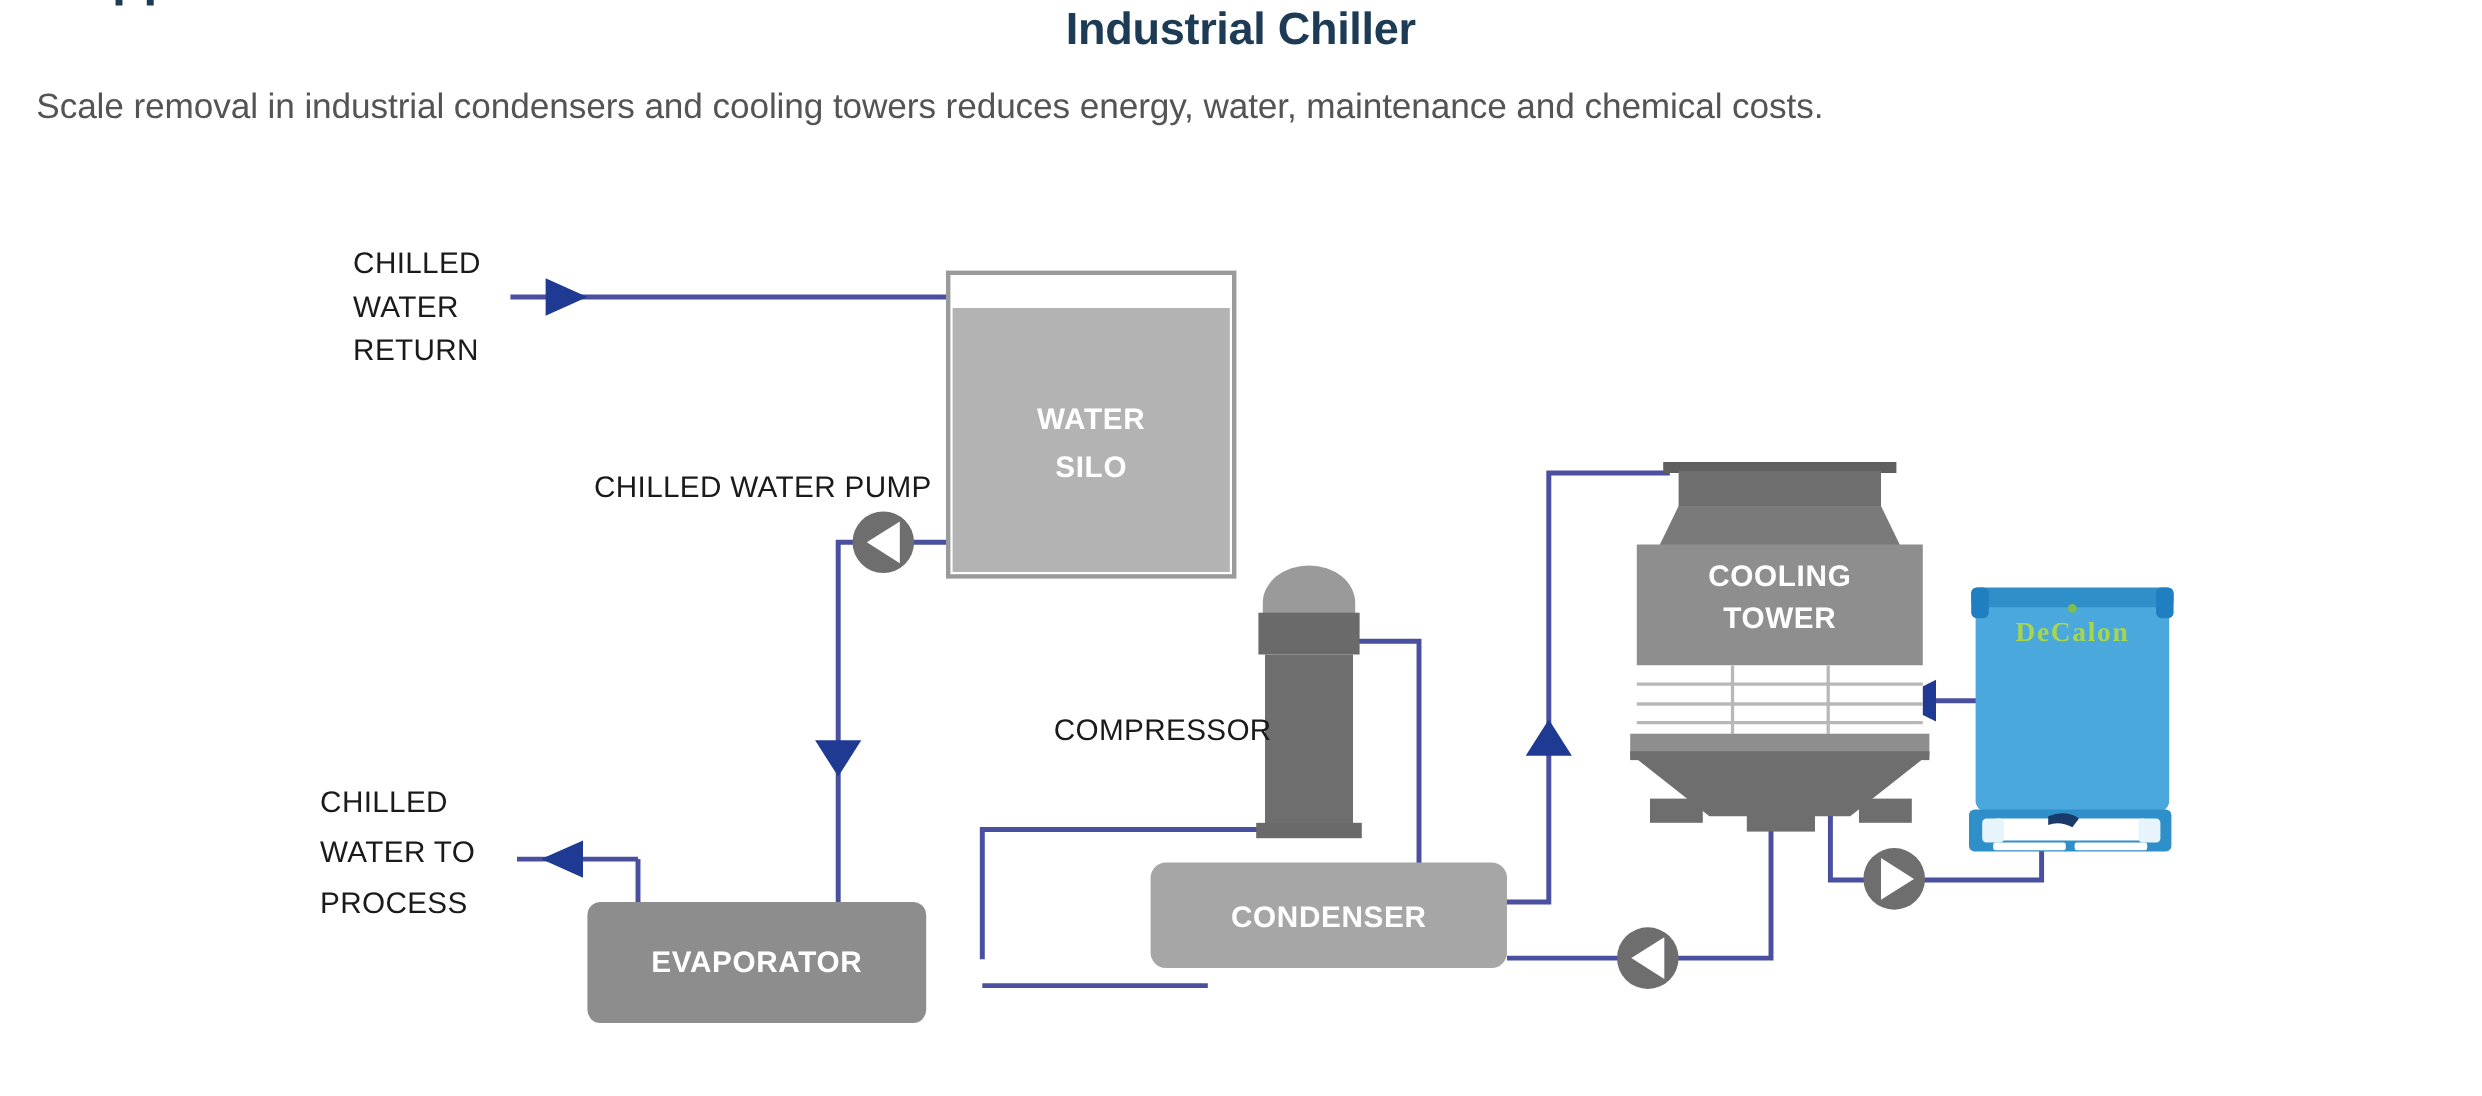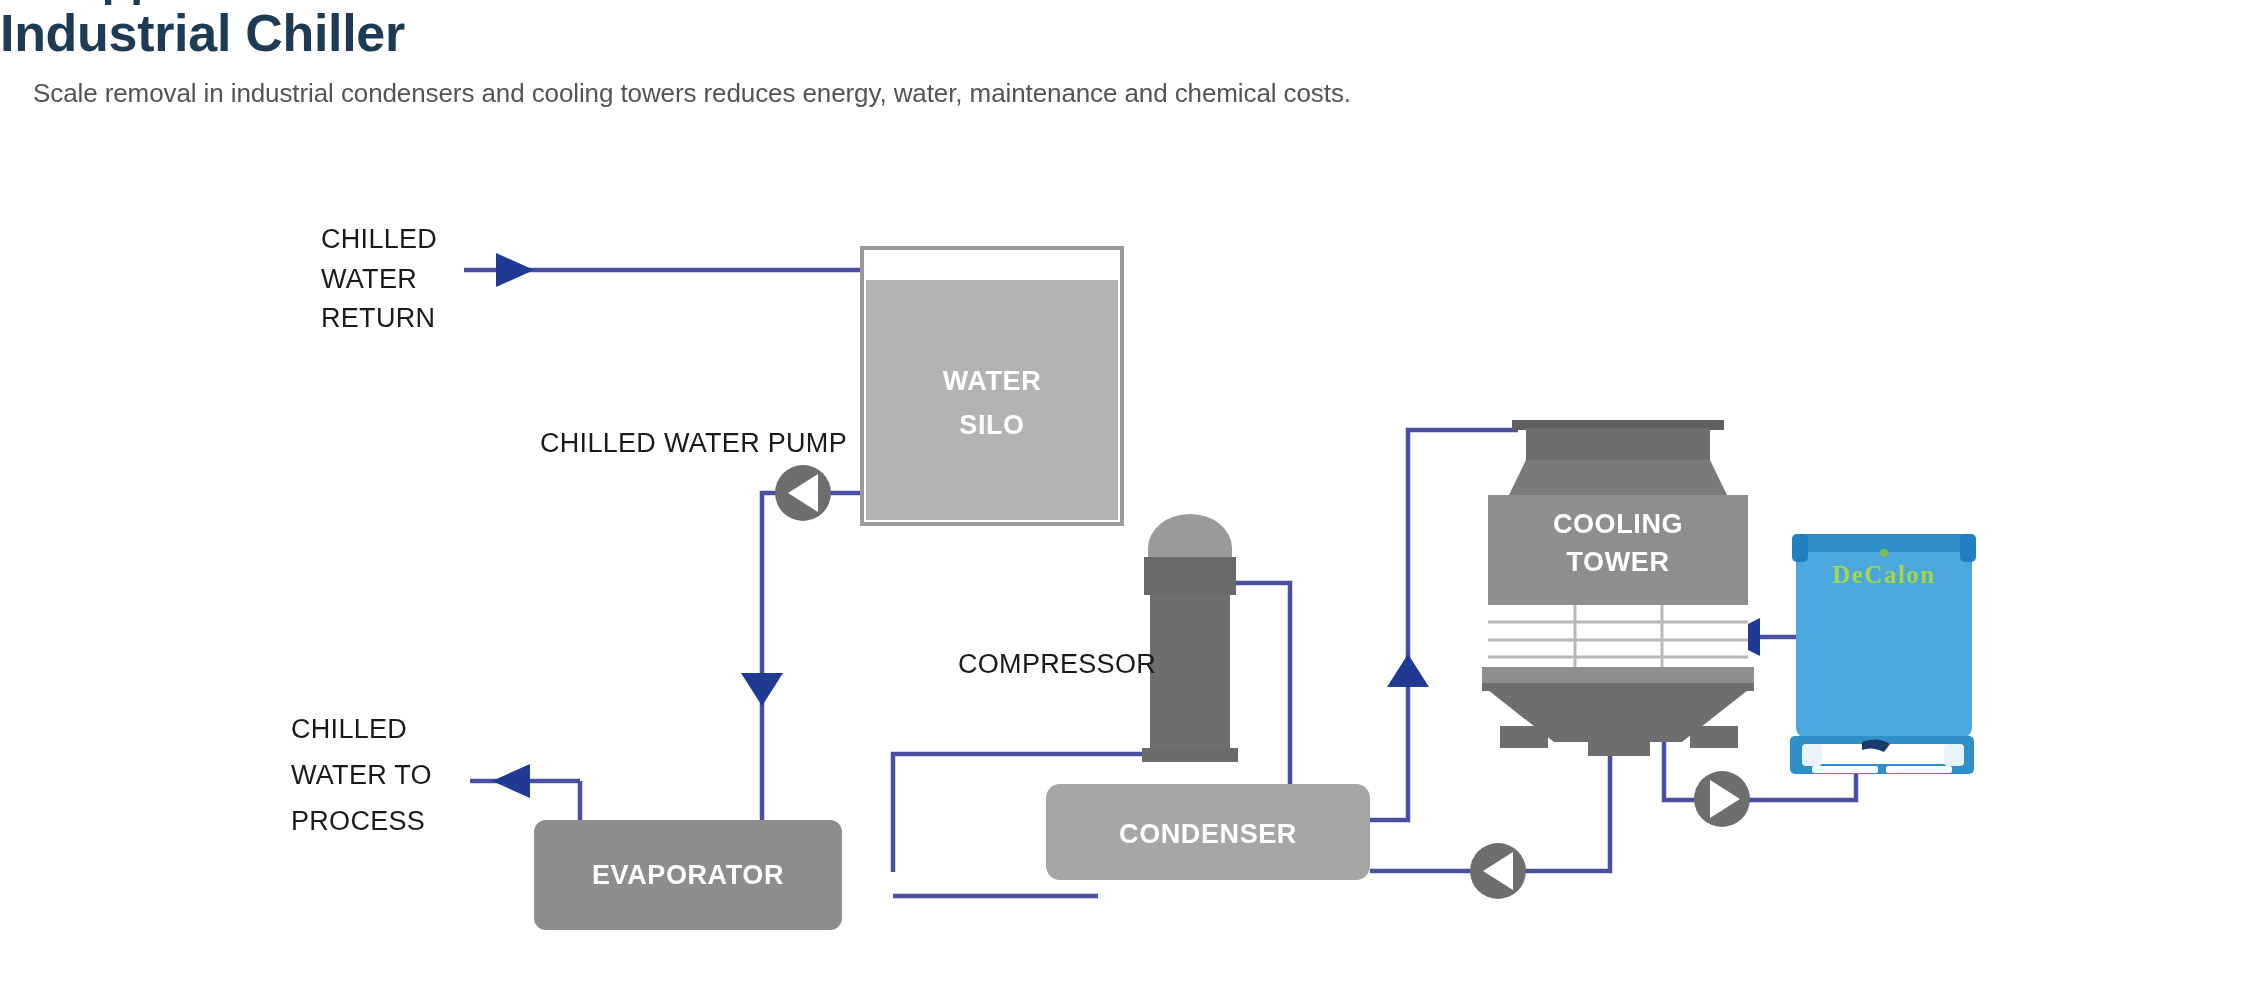--- a/index.html
+++ b/index.html
@@ -38,33 +38,33 @@
     white-space: nowrap;
     letter-spacing: 0.5px;
   }
 
   
   .page-title {
     position: absolute;
     top: 3px;
     left: 0;
     width: 2256px;
-    text-align: left;
-    font-size: 52px;
+    text-align: center;
+    font-size: 41px;
     font-weight: bold;
     color: #1d3b55;
     letter-spacing: -0.3px;
   }
 
   
   .page-subtitle {
     position: absolute;
     top: 78px;
     left: 33px;
-    font-size: 26px;
+    font-size: 32px;
     color: #545454;
     letter-spacing: -0.1px;
     white-space: nowrap;
   }
 
   
   #diagram {
     position: absolute;
     top: 0;
     left: 0;

